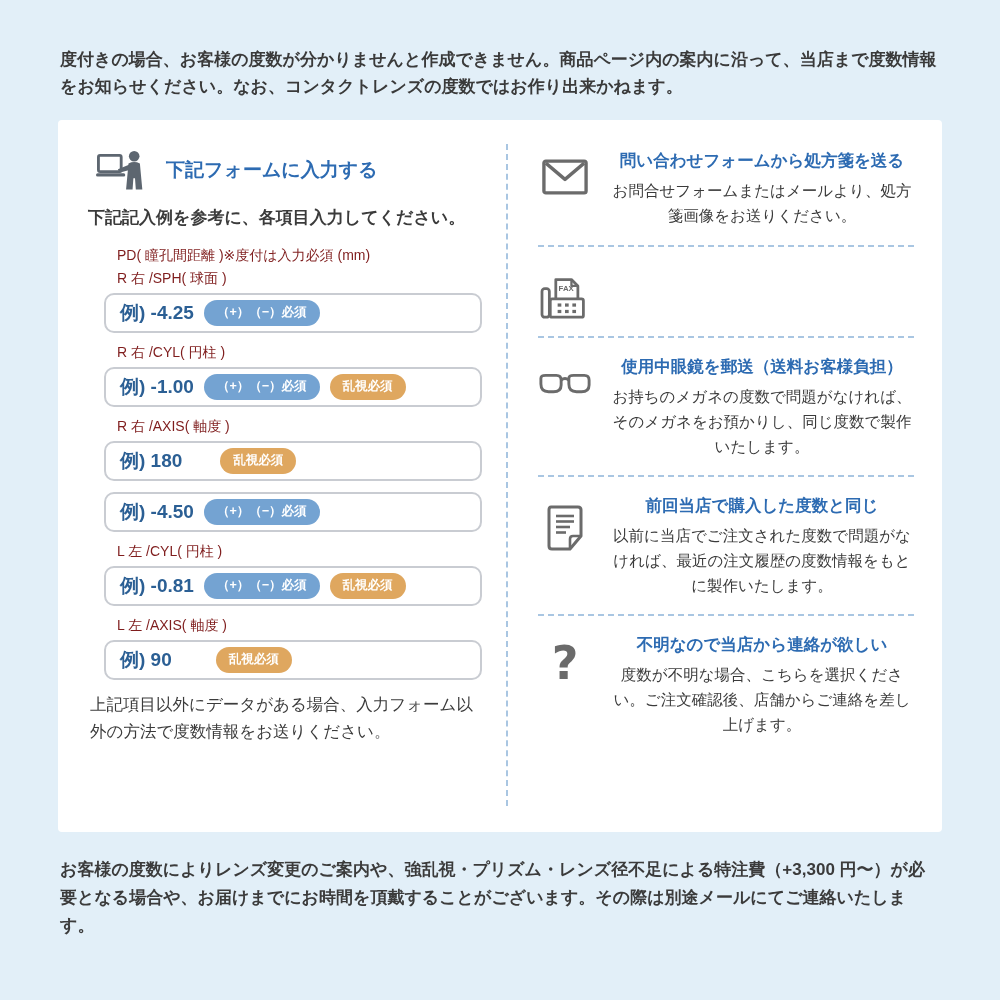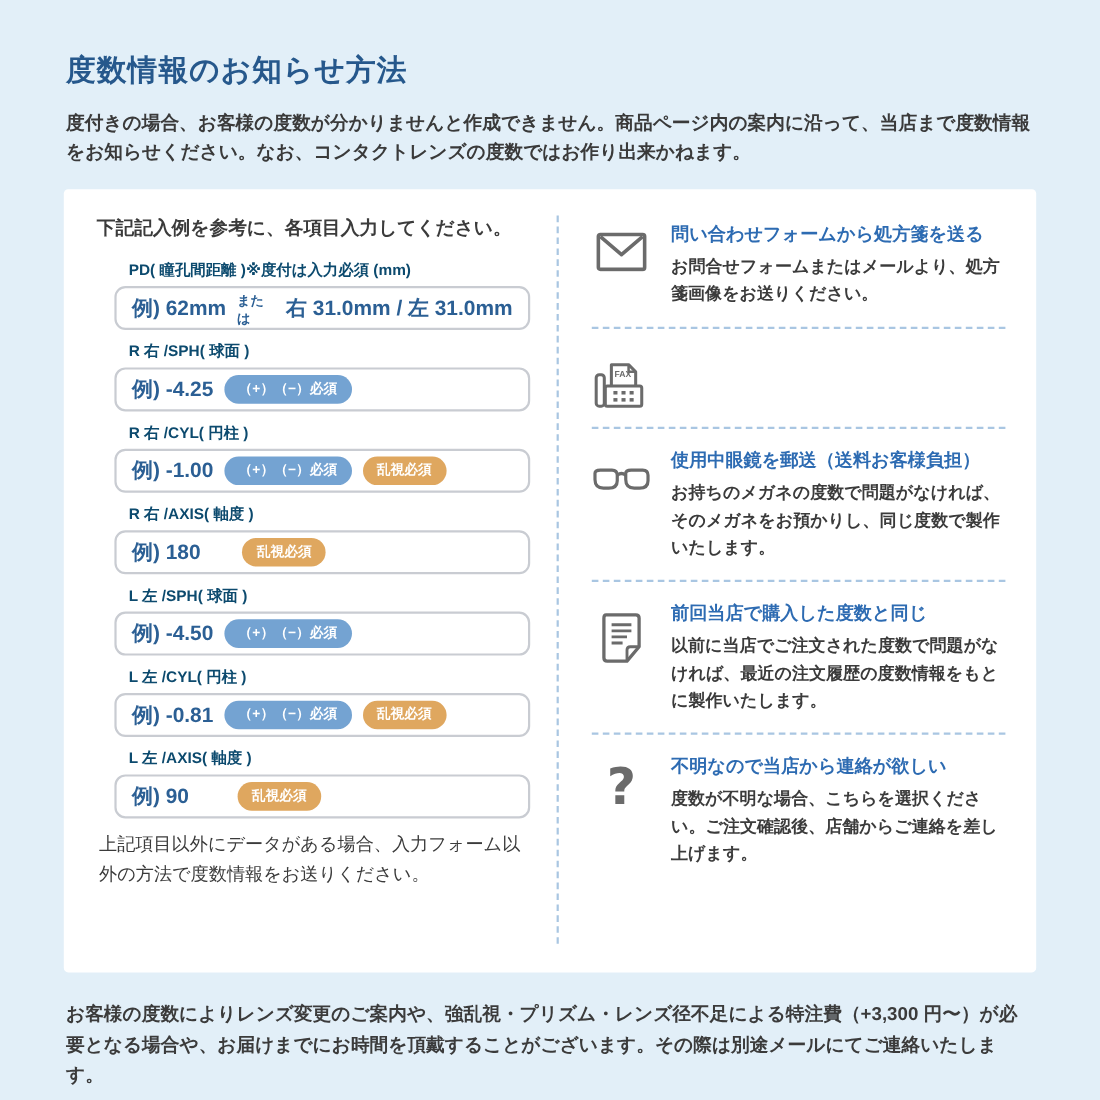--- a/index.html
+++ b/index.html
@@ -18,80 +18,86 @@
   .intro {
     font-size:17px; font-weight:600; line-height:1.6;
     margin:0 0 20px 2px; color:#3a3a3a;
   }
   .card {
     background:#ffffff; border-radius:4px;
     display:flex; padding:24px 28px 26px 30px;
     min-height:712px;
   }
   .col-left { width:418px; padding-right:24px; }
-  .col-right { flex:1; border-left:2px dashed #a9c6e2; padding-left:30px; padding-top:6px; }
+  .col-right { flex:1; border-left:2px dashed #a9c6e2; padding-left:30px; padding-top:6px;text-align:center; }
 
   .sec-head { display:flex; align-items:center; gap:18px; margin:4px 0 14px 8px; }
   .sec-head .icon { width:52px; display:flex; justify-content:center; }
   .sec-title { color:#2d6bb2; font-size:19px; font-weight:bold; }
   .instruction { font-size:17px; font-weight:600; margin:0 0 18px 0; }
 
   .fields { margin-left:16px; }
-  .field-label { font-size:14px; font-weight:bold; color:#0c4a6e; margin:0 0 5px 13px; }
+  .field-label { font-size:14px; font-weight:normal; color:#7f1d1d; margin:0 0 5px 13px; }
   .example-box {
     border:2px solid #c9ccd2; border-radius:10px; background:#fff;
     height:40px; display:flex; align-items:center; gap:10px;
     padding:0 14px; margin-bottom:11px;
   }
   .ex { color:#2b5f94; font-weight:bold; font-size:19px; white-space:nowrap; }
   .ex-small { color:#2b5f94; font-weight:bold; font-size:12px; margin:3px 0 0 0; }
   .pill {
     color:#fff; font-size:12.5px; font-weight:bold;
     padding:4px 13px 5px; border-radius:999px; white-space:nowrap;
   }
   .pill-blue { background:#74a3d2; }
   .pill-orange { background:#dfa75f; }
   .note { font-size:16.5px; font-weight:400; line-height:1.6; margin:8px 0 0 2px; }
 
   .method { display:flex; gap:18px; align-items:flex-start; }
   .micon { width:54px; min-width:54px; display:flex; justify-content:center; margin-top:9px; }
   .mtitle { color:#2d6bb2; font-size:16.5px; font-weight:bold; margin-bottom:6px; }
-  .mbody { font-size:15.5px; font-weight:700; line-height:1.62; max-width:320px; }
+  .mbody { font-size:15.5px; font-weight:400; line-height:1.62; max-width:320px; }
   .divider { border-top:2px dashed #a9c6e2; margin:16px 0 18px 0; }
 
   .page-footer {
     font-size:17px; font-weight:600; line-height:1.65;
     margin:24px 2px 0 2px;
   }
   .qmark { font-size:46px; font-weight:bold; color:#6b6b6b; line-height:0.9; font-family:"DejaVu Sans",sans-serif; }
   svg { display:block; }
 </style>
 </head>
 <body>
 
 <div class="page">
 
-  <h1 class="page-title">度数情報のお知らせ方法</h1>
   <p class="intro">度付きの場合、お客様の度数が分かりませんと作成できません。商品ページ内の案内に沿って、当店まで度数情報をお知らせください。なお、コンタクトレンズの度数ではお作り出来かねます。</p>
 
   <div class="card">
 
     <div class="col-left">
+      <div class="sec-head">
+        <span class="icon">
+          <svg width="54" height="44" viewBox="0 0 64 52" fill="none">
+            <rect x="3" y="8" width="28" height="20" rx="2" stroke="#5d6670" stroke-width="3.5"></rect>
+            <rect x="0" y="30" width="36" height="4" rx="2" fill="#5d6670"></rect>
+            <circle cx="47" cy="9" r="6.5" fill="#5d6670"></circle>
+            <path d="M40 18 Q47 14.5 54 18 L57 50 L49 50 L48 36 L46 36 L45 50 L37 50 Z" fill="#5d6670"></path>
+            <path d="M42 19 L27 25 L28.5 29.5 L43.5 25.5 Z" fill="#5d6670"></path>
+          </svg>
+        </span>
+        <span class="sec-title">下記フォームに入力する</span>
+      </div>
 
       <p class="instruction">下記記入例を参考に、各項目入力してください。</p>
 
       <div class="fields">
 
         <div class="field">
           <div class="field-label">PD( 瞳孔間距離 )※度付は入力必須 (mm)</div>
-          <div class="example-box">
-            <span class="ex">例) 62mm</span>
-            <span class="ex-small">または</span>
-            <span class="ex">右 31.0mm / 左 31.0mm</span>
-          </div>
         </div>
 
         <div class="field">
           <div class="field-label">R 右 /SPH( 球面 )</div>
           <div class="example-box">
             <span class="ex">例) -4.25</span>
             <span class="pill pill-blue">（+）（−）必須</span>
           </div>
         </div>
 
@@ -106,21 +112,20 @@
 
         <div class="field">
           <div class="field-label">R 右 /AXIS( 軸度 )</div>
           <div class="example-box">
             <span class="ex">例) 180</span>
             <span class="pill pill-orange" style="margin-left:28px">乱視必須</span>
           </div>
         </div>
 
         <div class="field">
-          <div class="field-label">L 左 /SPH( 球面 )</div>
           <div class="example-box">
             <span class="ex">例) -4.50</span>
             <span class="pill pill-blue">（+）（−）必須</span>
           </div>
         </div>
 
         <div class="field">
           <div class="field-label">L 左 /CYL( 円柱 )</div>
           <div class="example-box">
             <span class="ex">例) -0.81</span>

